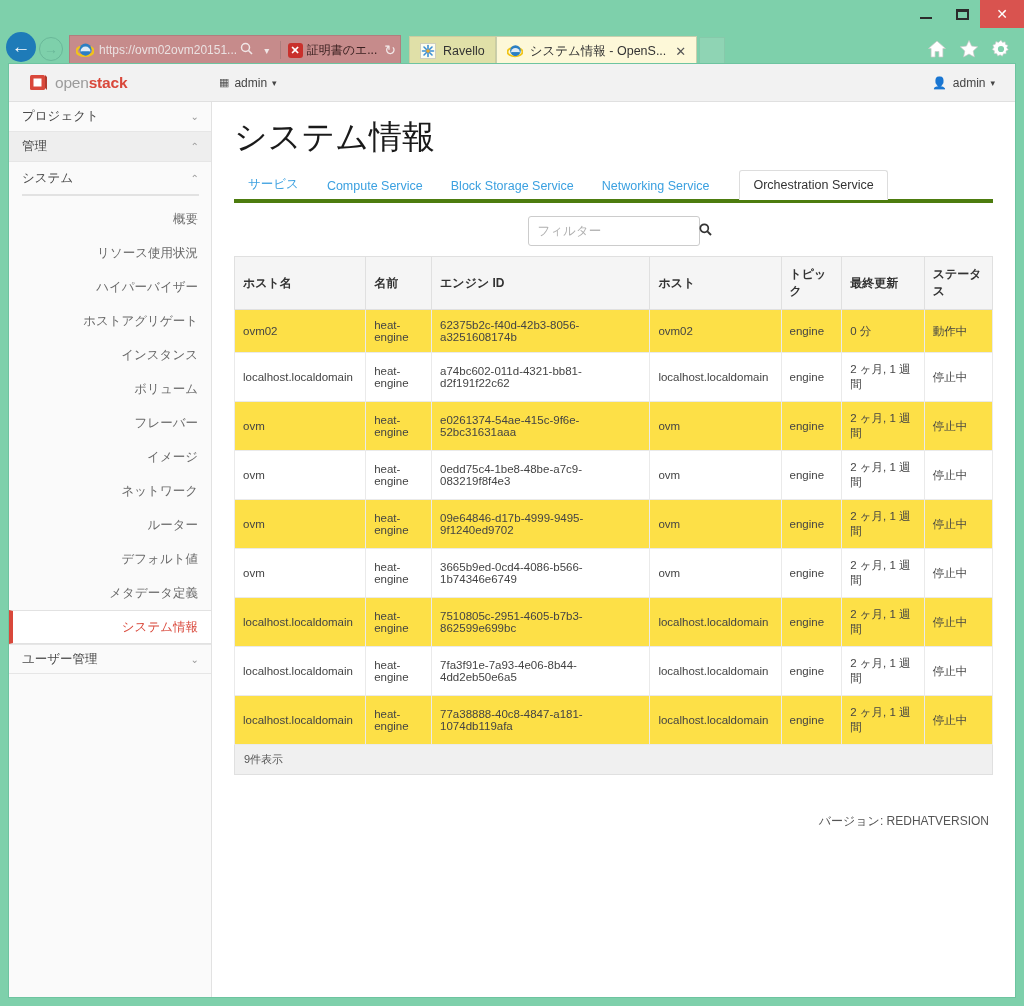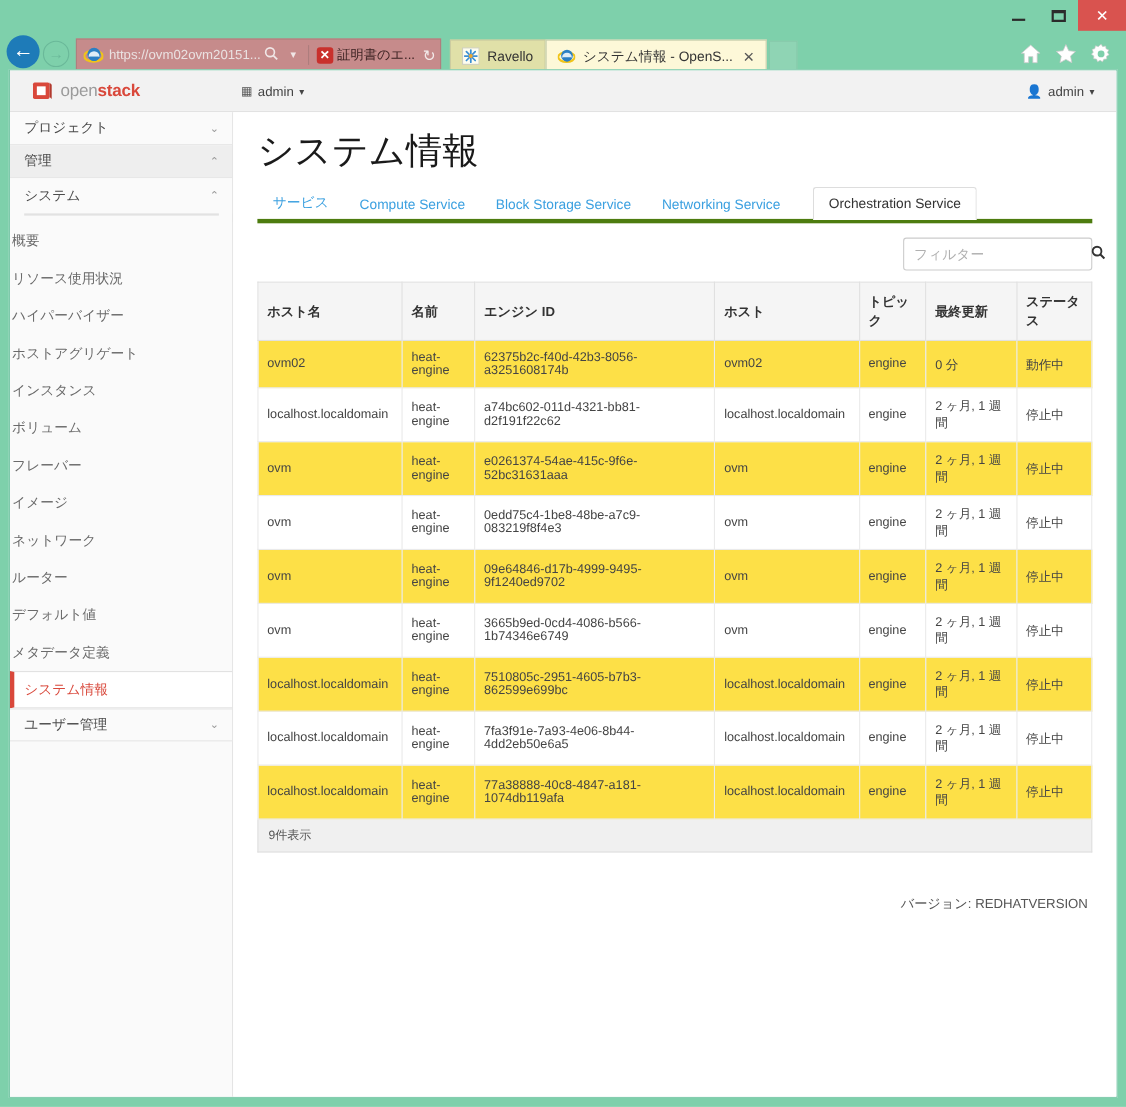--- a/index.html
+++ b/index.html
@@ -100,22 +100,22 @@
     border-bottom: 1px solid #e6e6e6; background: #fafafa;
   }
   .nav-group-hdr.active { background: #eeeeee; }
   .nav-group-hdr .caret { font-size: 10px; color: #999; }
   .nav-sub-hdr {
     height: 32px; display: flex; align-items: center; justify-content: space-between;
     padding: 0 12px 0 13px; font-size: 12.5px; color: #4a4a4a; background: #fafafa;
   }
   .nav-sub-underline { height: 2px; background: #e2e2e2; margin: 0 12px 6px 13px; }
   .nav-item {
-    height: 34px; display: flex; align-items: center; justify-content: flex-start;
-    padding: 0 2px; font-size: 12.5px; color: #6a6a6a; background: #fafafa;
+    height: 34px; display: flex; align-items: center; justify-content: flex-end;
+    padding: 0 13px; font-size: 12.5px; color: #6a6a6a; background: #fafafa;
   }
   .nav-item.current {
     color: #d9483b; background: #fff; border-left: 4px solid #d9483b;
     padding-left: 9px; border-top: 1px solid #e2e2e2; border-bottom: 1px solid #e2e2e2;
   }
   .nav-tail { border-top: 1px solid #e6e6e6; }
 
   
   .content { flex: 1; background: #fff; padding: 14px 22px 0 22px; }
   .page-title { font-size: 33px; font-weight: normal; color: #1a1a1a; line-height: 1.25; margin-bottom: 10px;}
@@ -124,21 +124,21 @@
   .ptab {
     font-size: 12.5px; padding: 7px 13px; color: #3ba0e0; cursor: pointer;
     border: 1px solid transparent; border-bottom: none; position: relative; top: 1px;
   }
   .ptab.active {
     color: #333; background: #fff; border-color: #ddd; border-bottom: 1px solid #fff;
     border-radius: 3px 3px 0 0;
     margin-left: 16px;
   }
 
-  .filterrow { display: flex; justify-content: flex-end; padding: 13px 0 10px 0; }
+  .filterrow { display: flex; justify-content: center; padding: 13px 0 10px 0; }
   .filterbox {
     width: 172px; height: 30px; border: 1px solid #ccc; border-radius: 3px;
     display: flex; align-items: center; padding: 0 9px; background: #fff;
   }
   .filterbox input {
     flex: 1; border: none; outline: none; font-size: 12.5px; color: #555;
     font-family: "Liberation Sans", sans-serif; background: transparent;
   }
   .filterbox input::placeholder { color: #b0b0b0; }
   .filter-ico { font-size: 13px; color: #333; font-weight: bold; }

